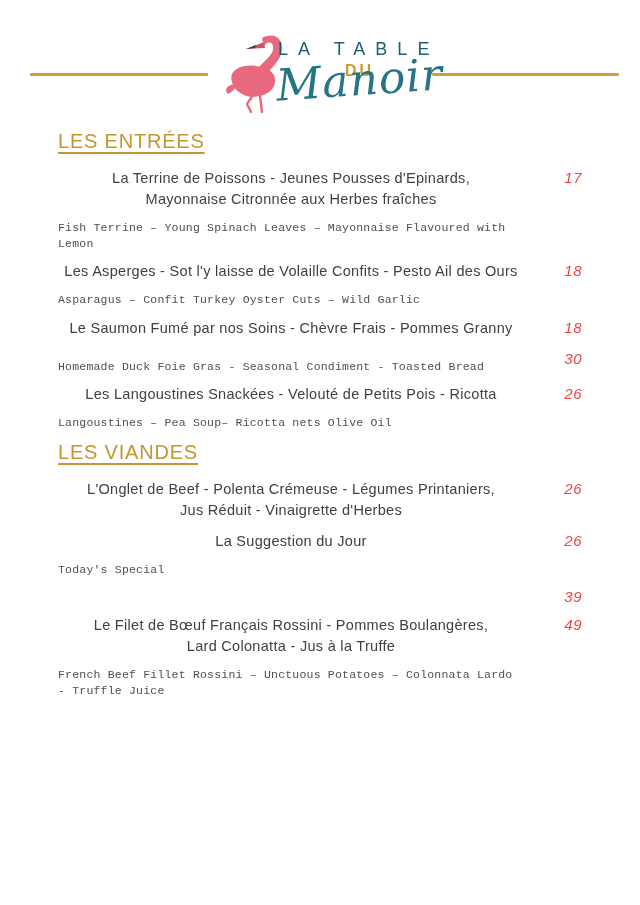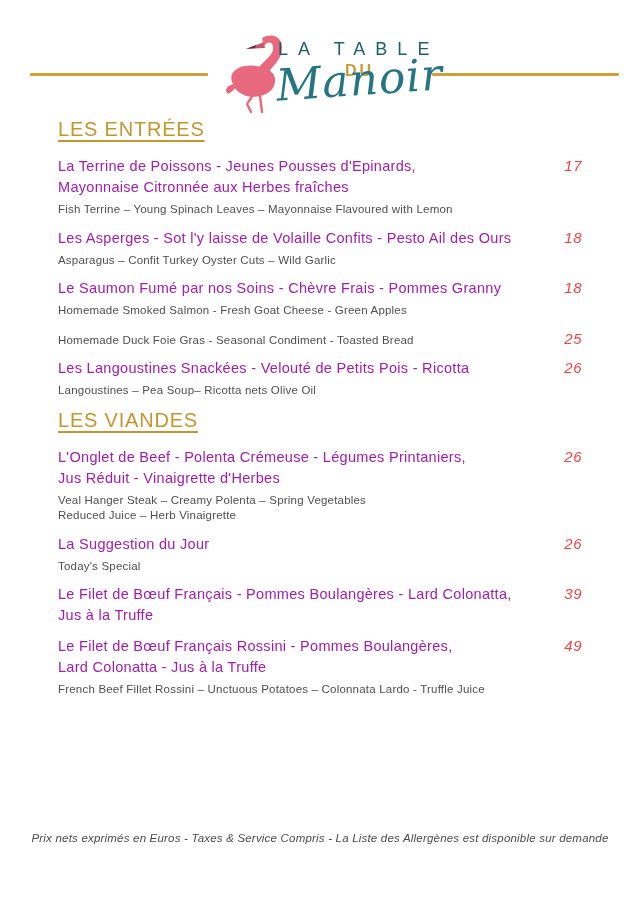--- a/index.html
+++ b/index.html
@@ -29,43 +29,43 @@
     color: #c99b33;
   }
   .brand-script {
     position: absolute; left: 276px; top: 54px;
     font-family: "DejaVu Serif", serif; font-style: italic;
     font-size: 44px; color: #267585; transform: rotate(-4deg);
     letter-spacing: 1px;
   }
 
   
-  .menu { position: absolute; left: 58px; top: 118px; width: 524px; }
+  .menu { position: absolute; left: 58px; top: 130px; width: 524px; }
   .menu-section { margin-bottom: 4px; }
   .menu-section + .menu-section { margin-top: 6px; }
   .section-title {
     display: inline-block;
     font-size: 20px; font-weight: 500; letter-spacing: 0.8px;
     color: #c4962e;
     text-decoration: underline;
     text-decoration-thickness: 2px;
     text-underline-offset: 4px;
     margin-bottom: 15px;
   }
   .section-items { }
   .menu-item { display: flex; align-items: flex-start; margin-bottom: 10px; }
   .item-text { flex: 1 1 auto; padding-right: 14px; }
   .item-name {
     font-size: 14.5px; line-height: 21px; letter-spacing: 0.3px;
-    color: #a21caf; white-space: pre-line;
+    color: #404040; white-space: pre-line; text-align: center;
   }
   .item-desc {
-    margin-top: 4px;
+    margin-top: 10px;
     font-size: 11.5px; line-height: 15.5px; letter-spacing: 0.2px;
-    color: #4f4f4f; white-space: pre-line;
+    color: #4f4f4f; white-space: pre-line; font-family: Liberation Mono, monospace;
   }
   .item-price {
     flex: 0 0 44px; text-align: right;
     font-size: 15px; font-style: italic; color: #ef4444;
     padding-top: 1px; letter-spacing: 0.5px;
   }
 
   
   .footer-note {
     position: absolute; left: 0; top: 832px; width: 640px;
@@ -121,78 +121,72 @@
     <div class="item-text">
       <div class="item-name">Les Asperges - Sot l'y laisse de Volaille Confits - Pesto Ail des Ours</div>
       <div class="item-desc">Asparagus – Confit Turkey Oyster Cuts – Wild Garlic</div>
     </div>
     <div class="item-price">18</div>
   </div>
 
   <div class="menu-item">
     <div class="item-text">
       <div class="item-name">Le Saumon Fumé par nos Soins - Chèvre Frais - Pommes Granny</div>
-      <div class="item-desc">Homemade Smoked Salmon - Fresh Goat Cheese - Green Apples</div>
     </div>
     <div class="item-price">18</div>
   </div>
 
   <div class="menu-item">
     <div class="item-text">
       <div class="item-desc">Homemade Duck Foie Gras - Seasonal Condiment - Toasted Bread</div>
     </div>
-    <div class="item-price">25</div>
+    <div class="item-price">30</div>
   </div>
 
   <div class="menu-item">
     <div class="item-text">
       <div class="item-name">Les Langoustines Snackées - Velouté de Petits Pois - Ricotta</div>
       <div class="item-desc">Langoustines – Pea Soup– Ricotta nets Olive Oil</div>
     </div>
     <div class="item-price">26</div>
   </div>
 </div>
   </section>
 
   <section class="menu-section">
     <h2 class="section-title">LES VIANDES</h2>
     <div class="section-items">
   <div class="menu-item">
     <div class="item-text">
       <div class="item-name">L'Onglet de Beef - Polenta Crémeuse - Légumes Printaniers,
 Jus Réduit - Vinaigrette d'Herbes</div>
-      <div class="item-desc">Veal Hanger Steak – Creamy Polenta – Spring Vegetables
-Reduced Juice – Herb Vinaigrette</div>
     </div>
     <div class="item-price">26</div>
   </div>
 
   <div class="menu-item">
     <div class="item-text">
       <div class="item-name">La Suggestion du Jour</div>
       <div class="item-desc">Today's Special</div>
     </div>
     <div class="item-price">26</div>
   </div>
 
   <div class="menu-item">
     <div class="item-text">
-      <div class="item-name">Le Filet de Bœuf Français - Pommes Boulangères - Lard Colonatta,
-Jus à la Truffe</div>
     </div>
     <div class="item-price">39</div>
   </div>
 
 
   <div class="menu-item">
     <div class="item-text">
       <div class="item-name">Le Filet de Bœuf Français Rossini - Pommes Boulangères,
 Lard Colonatta - Jus à la Truffe</div>
       <div class="item-desc">French Beef Fillet Rossini – Unctuous Potatoes – Colonnata Lardo - Truffle Juice</div>
     </div>
     <div class="item-price">49</div>
   </div>
 </div>
   </section>
 </main>
 
-  <div class="footer-note">Prix nets exprimés en Euros - Taxes &amp; Service Compris - La Liste des Allergènes est disponible sur demande</div>
 </div>
 
 </body></html>

